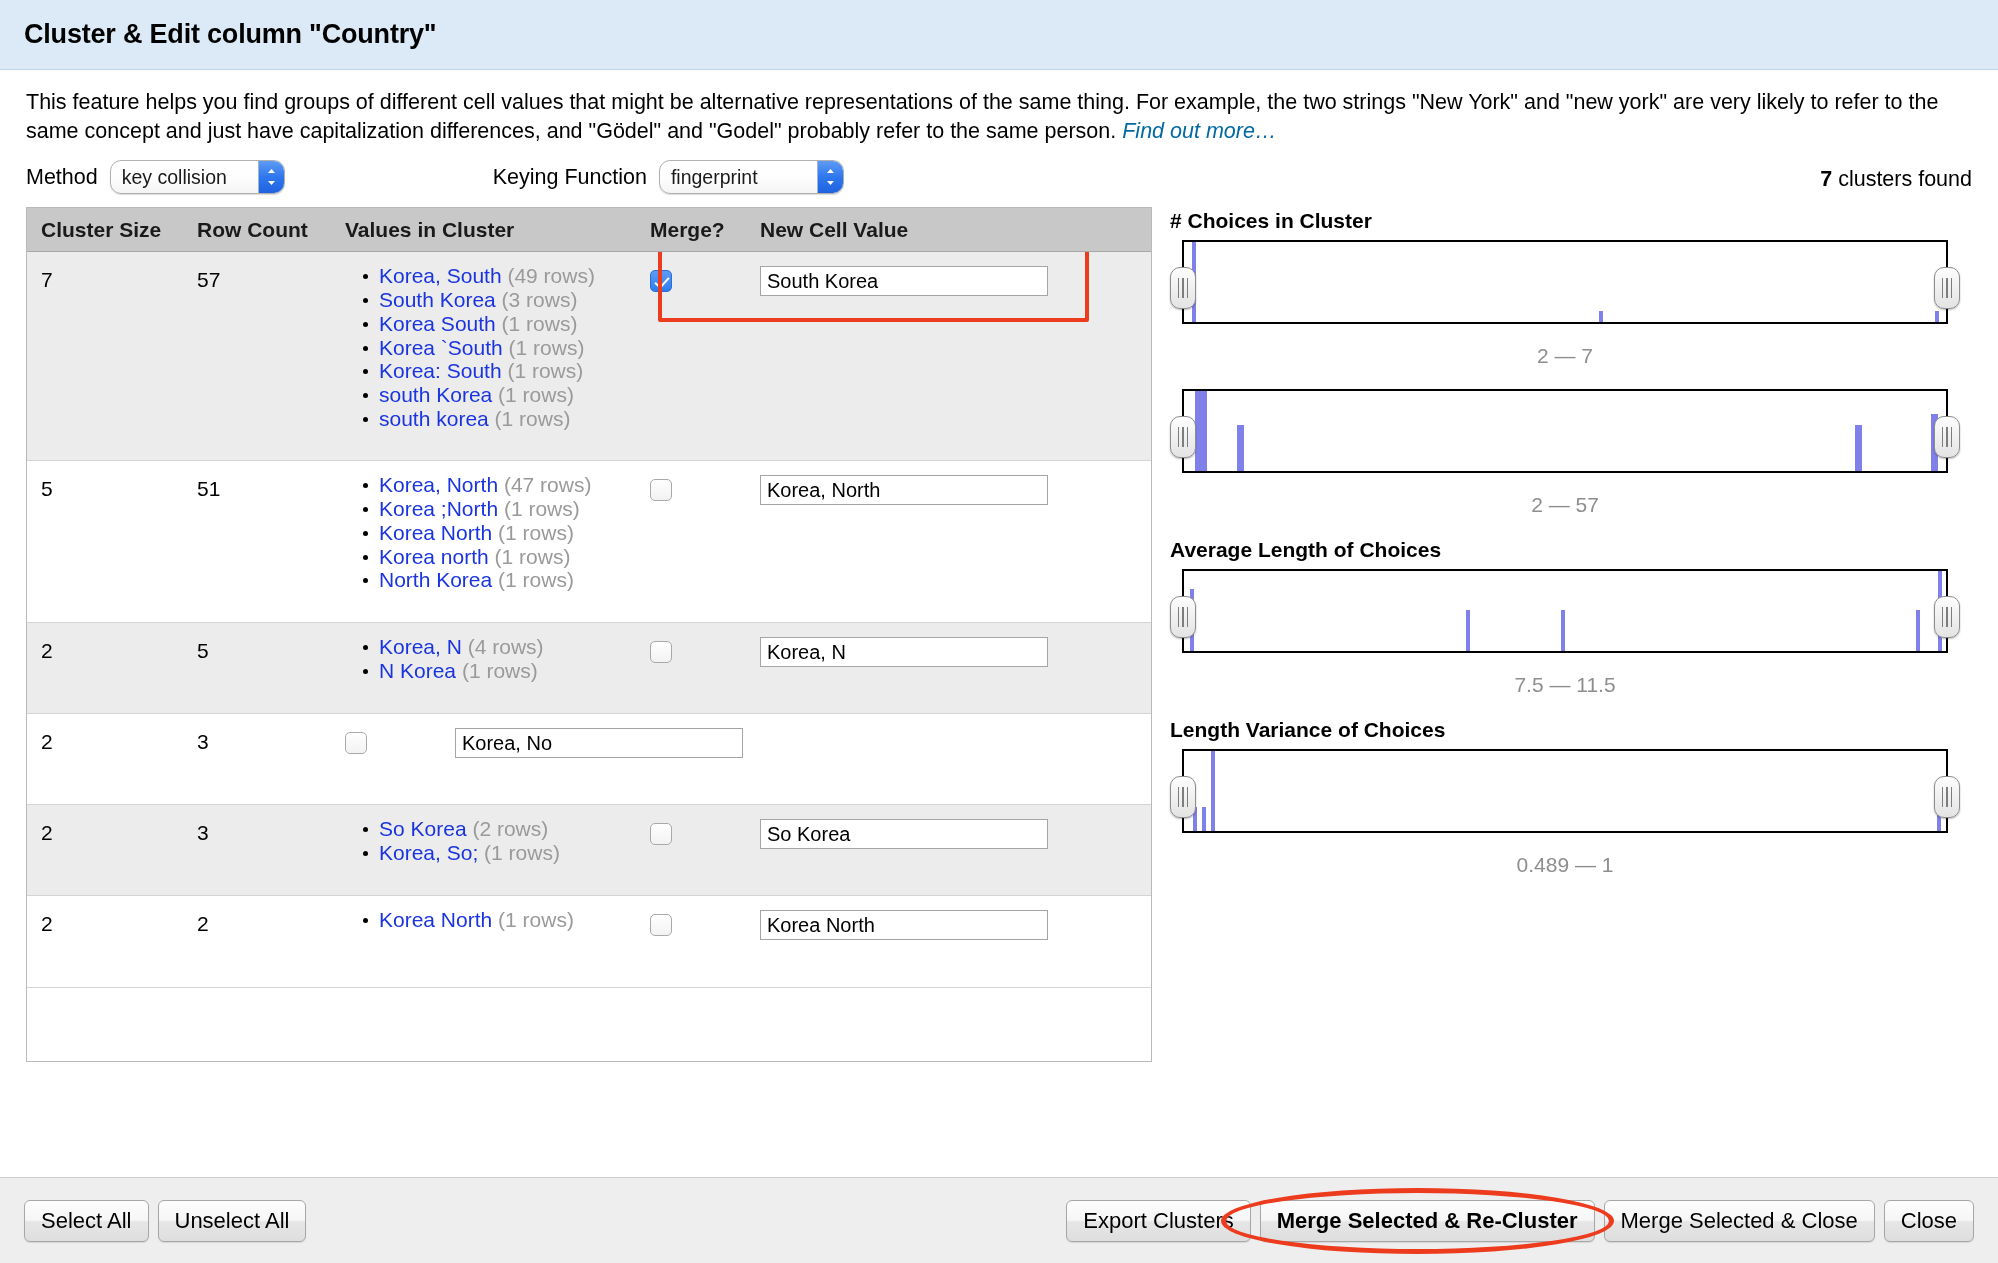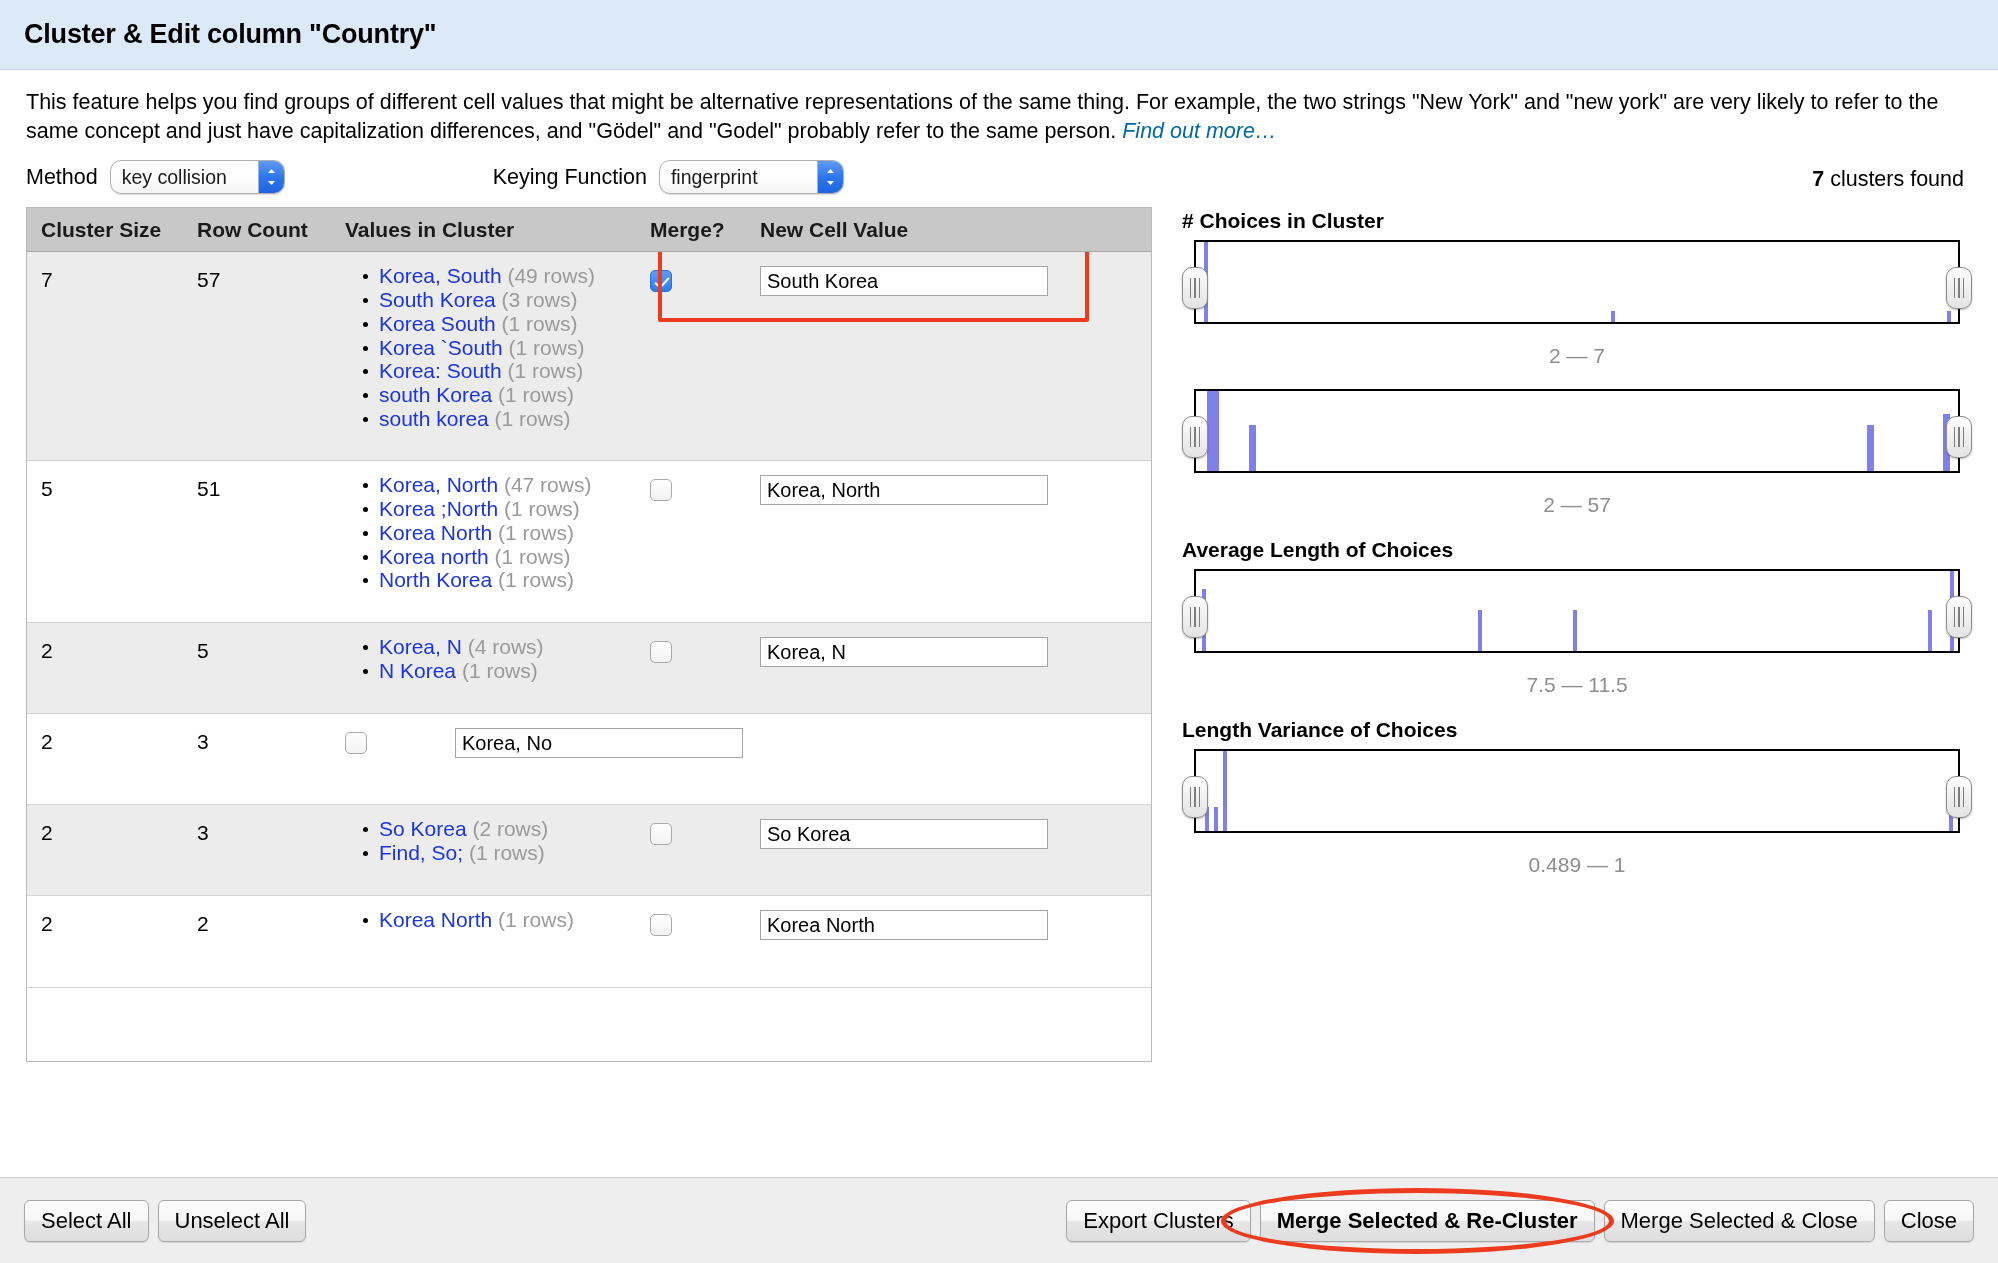--- a/index.html
+++ b/index.html
@@ -83,35 +83,35 @@
     flex-direction: column;
     align-items: center;
     justify-content: center;
   }
   .macselect .arrowbox svg { display: block; }
   .sel-method { width: 175px; }
   .sel-keying { width: 185px; }
   .spacer-mid { width: 208px; }
   .clusters-found {
     position: absolute;
-    right: 34px;
+    right: 26px;
     top: 50%;
     transform: translateY(-50%);
     font-size: 21.5px;
     color: #000;
     white-space: nowrap;
   }
   .clusters-found b { font-weight: bold; }
 
   
   .body-wrap {
     display: flex;
     padding: 0 26px;
     height: 855px;
-    gap: 30px;
+    gap: 18px;
   }
 
   
   .table-panel {
     width: 1126px;
     border: 1px solid #b9b9b9;
     background: #fff;
     position: relative;
     overflow: hidden;
     display: flex;
@@ -431,21 +431,21 @@
           <div class="cell rows">3</div>
           <div class="cell merge"><span class="cb"></span></div>
           <div class="cell newval"><input class="newval-input" type="text" value="Korea, No" style=""></div>
         </div>
         <div class="cluster-row alt" style="min-height: 91px;">
           <div class="cell size">2</div>
           <div class="cell rows">3</div>
           <div class="cell values">
             <ul>
               <li><span class="v">So Korea</span> <span class="c">(2 rows)</span></li>
-              <li><span class="v">Find, So;</span> <span class="c">(1 rows)</span></li>
+              <li><span class="v">Korea, So;</span> <span class="c">(1 rows)</span></li>
             </ul>
           </div>
           <div class="cell merge"><span class="cb"></span></div>
           <div class="cell newval"><input class="newval-input" type="text" value="So Korea" style=""></div>
         </div>
         <div class="cluster-row">
           <div class="cell size">2</div>
           <div class="cell rows">2</div>
           <div class="cell values">
             <ul>

